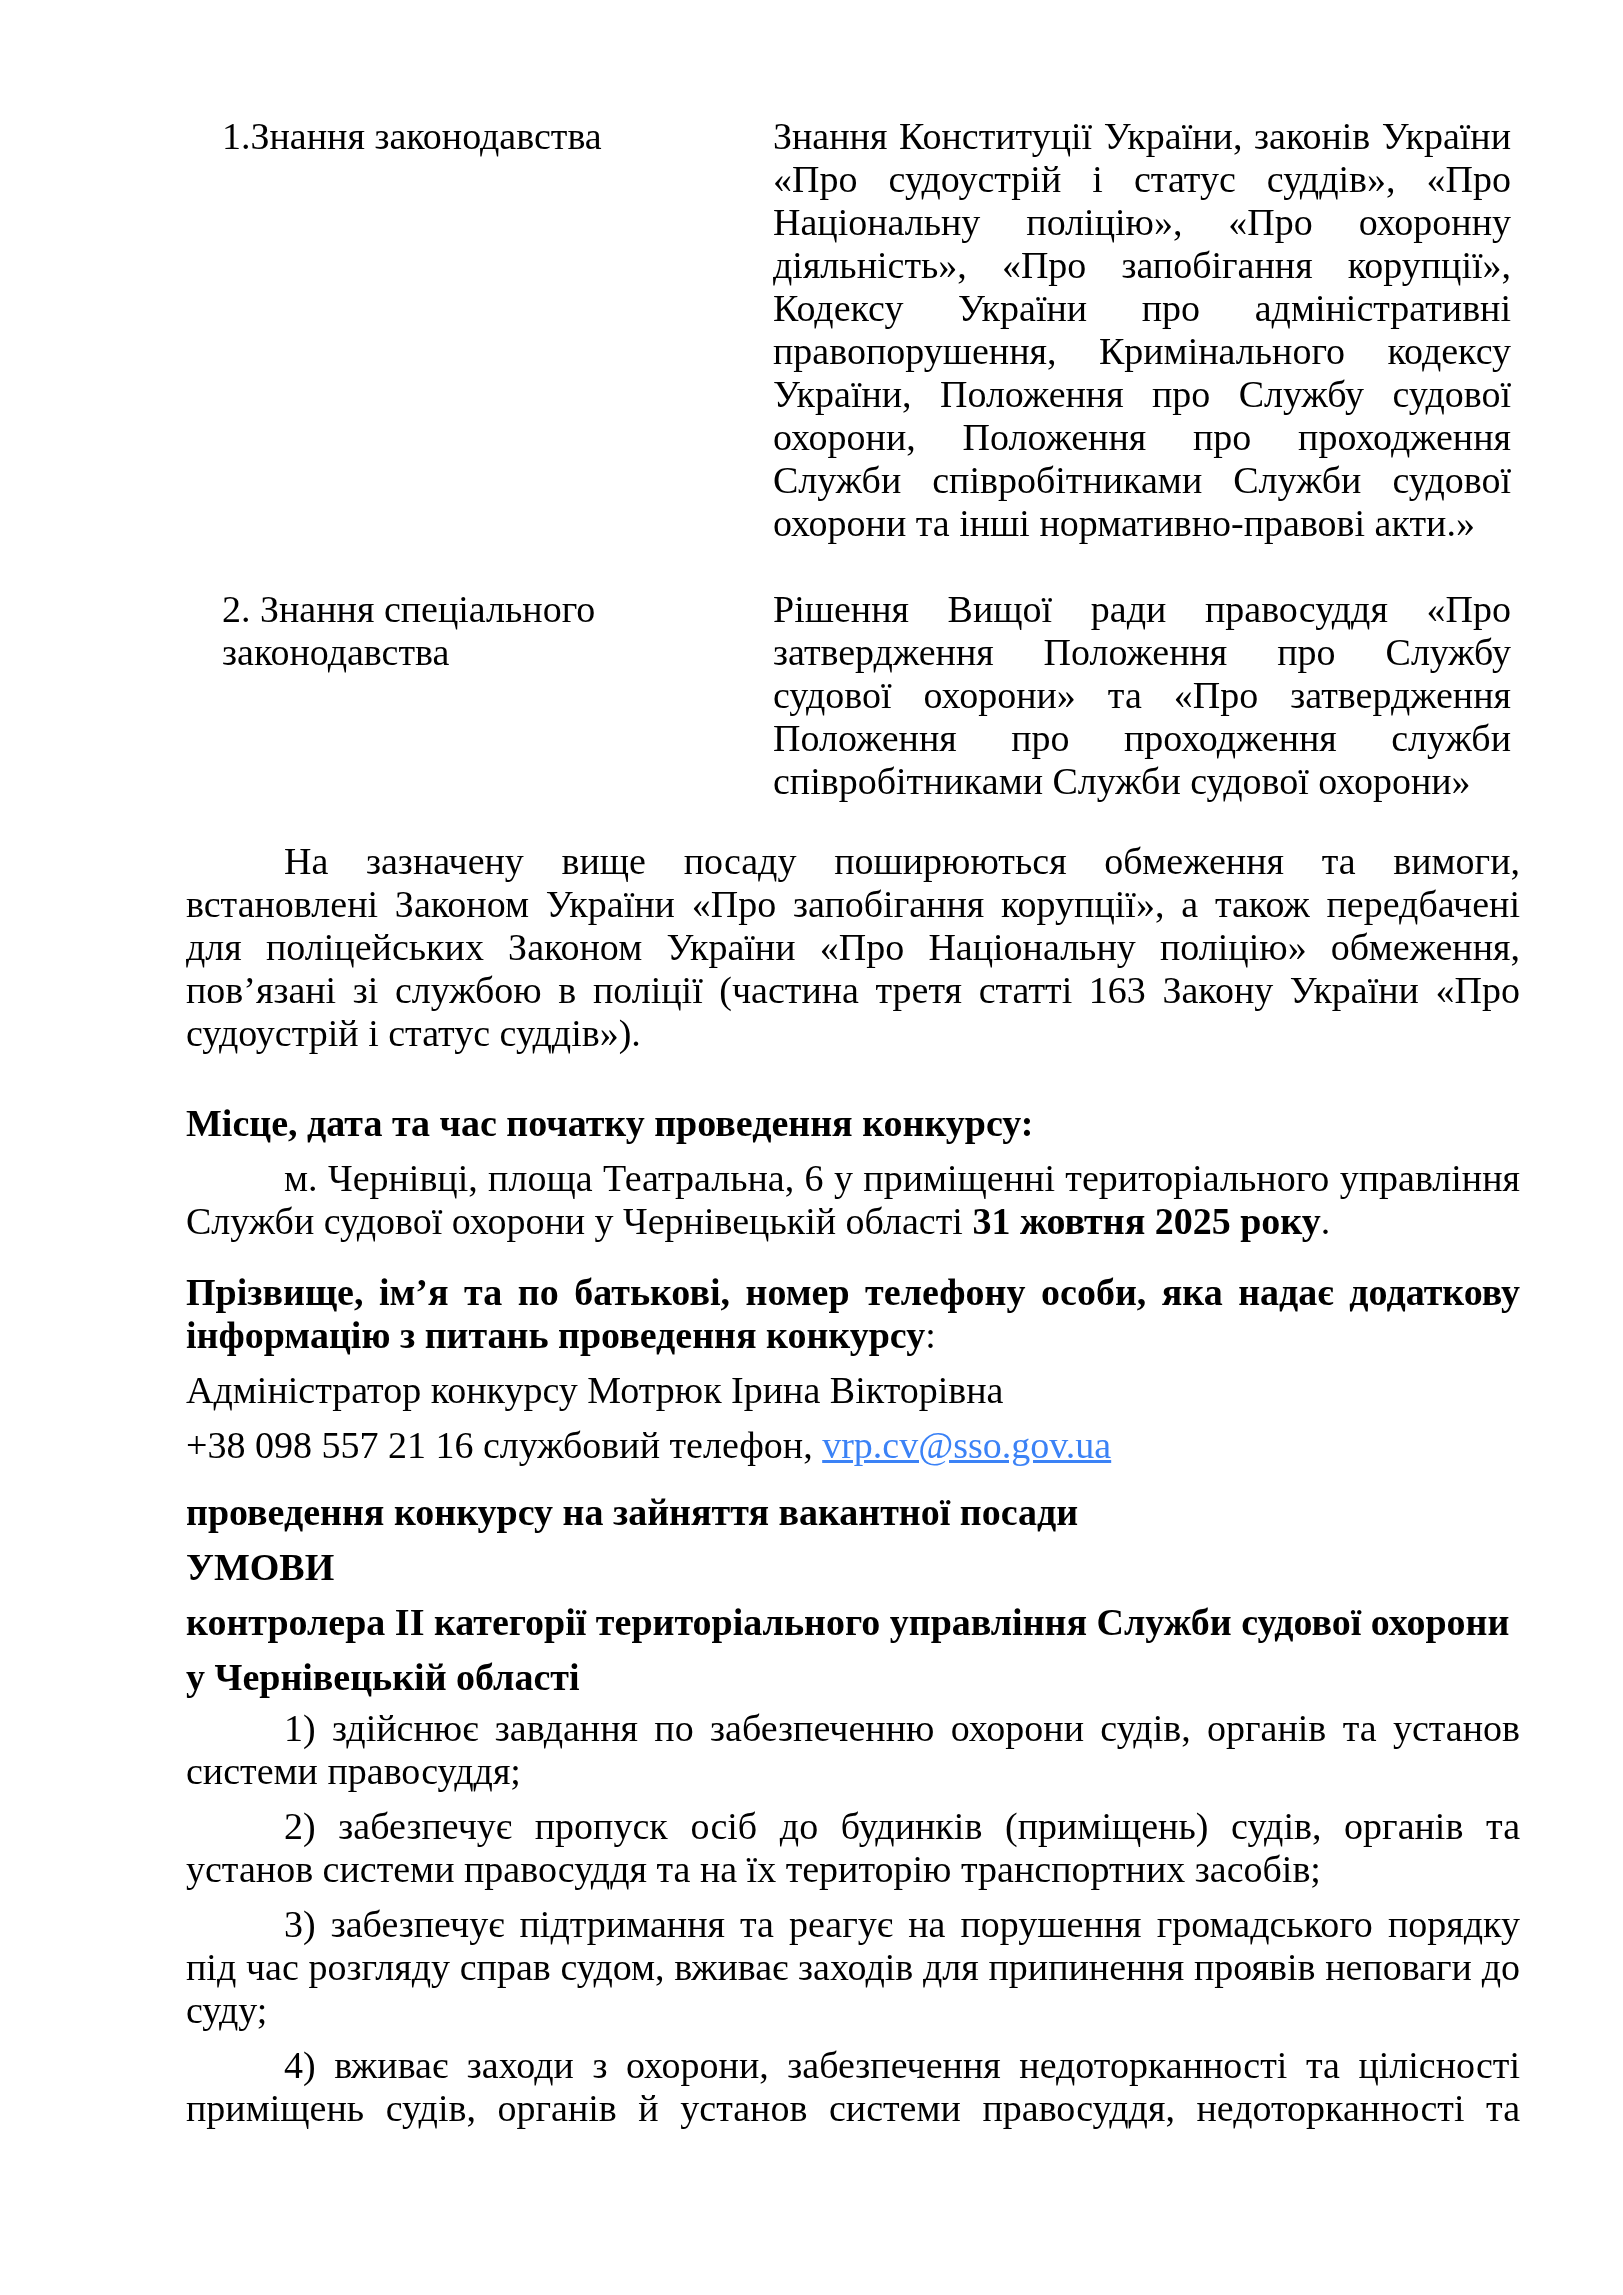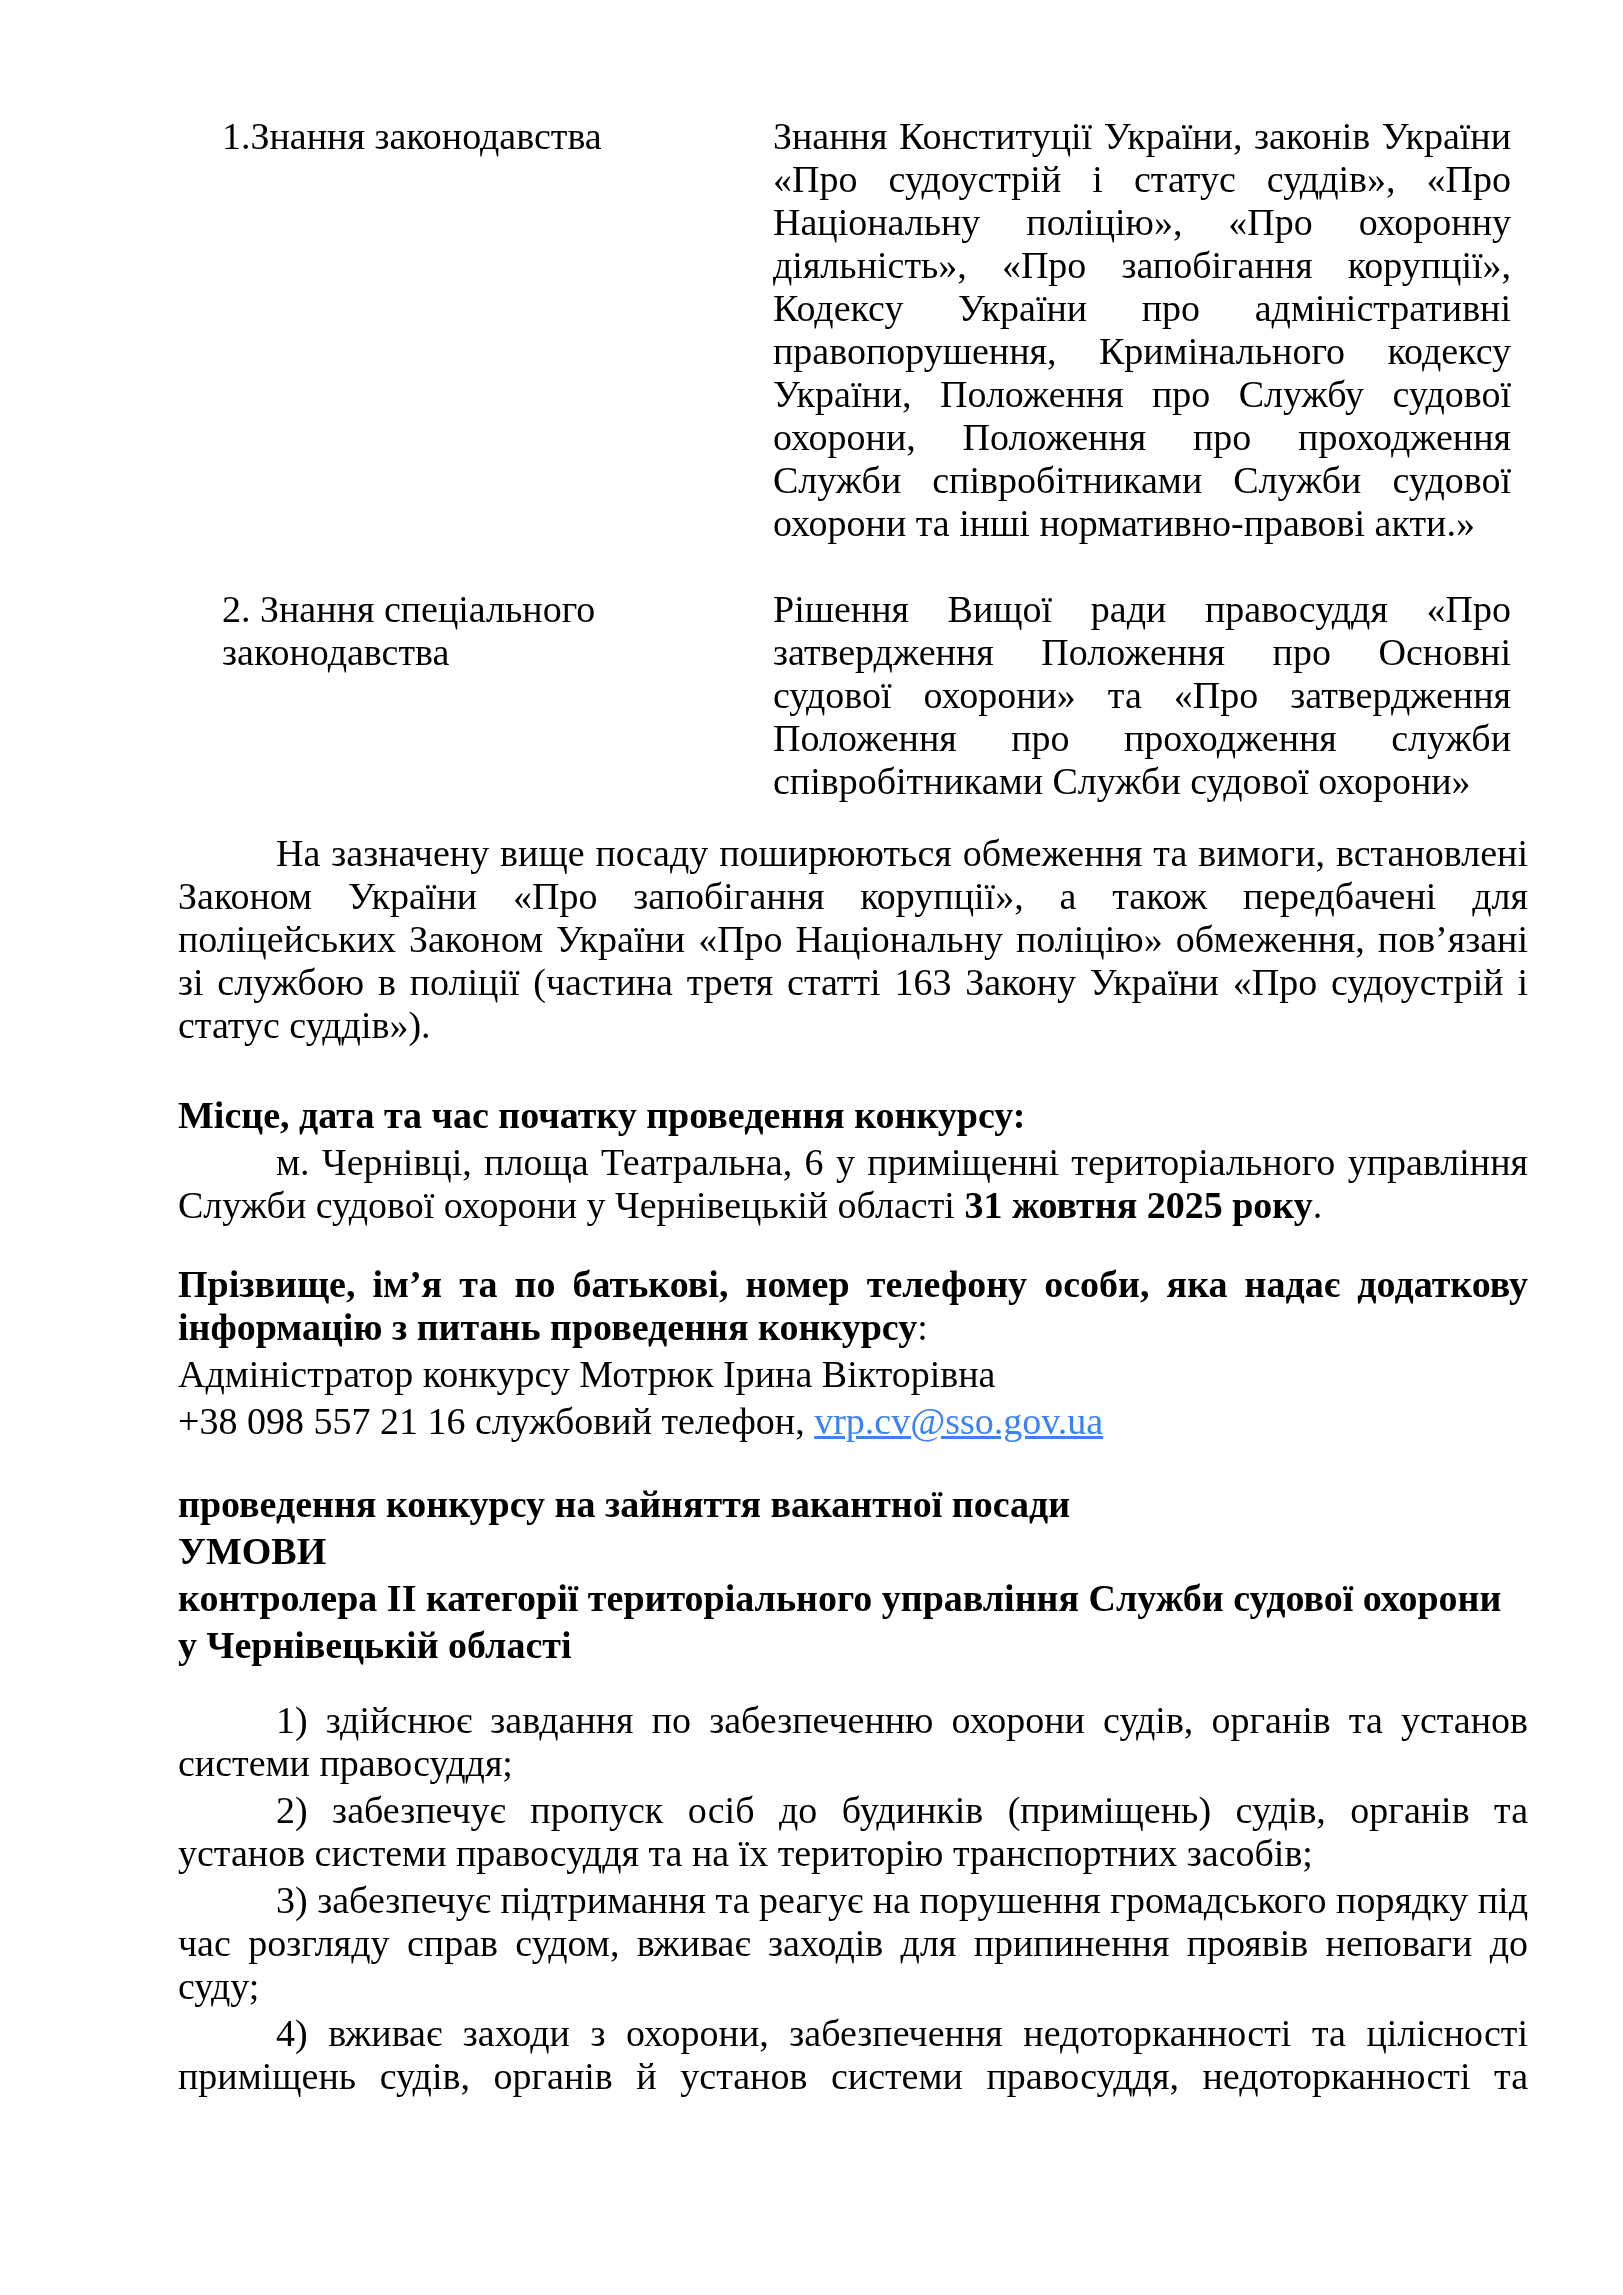--- a/index.html
+++ b/index.html
@@ -47,21 +47,21 @@
       text-align: justify;
       text-align-last: left;
     }
     
     .block {
       position: absolute;
       left: 174px;
       width: 1358px;
     }
     .para {
-      margin: 4px;
+      margin: 12px;
       text-indent: 98px;
       text-align: justify;
     }
     .center { text-indent: 0; }
     .bold { font-weight: bold; }
     .link {
       text-decoration: underline;
       color: #3b82f6;
       cursor: pointer;
     }
@@ -76,21 +76,21 @@
 
 <div class="page">
 
   <div class="req-table">
     <div class="req-row">
       <div class="req-label">1.Знання законодавства</div>
       <div class="req-desc">Знання Конституції України, законів України «Про судоустрій і статус суддів», «Про Національну поліцію», «Про охоронну діяльність», «Про запобігання корупції», Кодексу України про адміністративні правопорушення, Кримінального кодексу України, Положення про Службу судової охорони, Положення про проходження Служби співробітниками Служби судової охорони та інші нормативно-правові акти.»</div>
     </div>
     <div class="req-row">
       <div class="req-label">2. Знання спеціального законодавства</div>
-      <div class="req-desc">Рішення Вищої ради правосуддя «Про затвердження Положення про Основні судової охорони» та «Про затвердження Положення про проходження служби співробітниками Служби судової охорони»</div>
+      <div class="req-desc">Рішення Вищої ради правосуддя «Про затвердження Положення про Службу судової охорони» та «Про затвердження Положення про проходження служби співробітниками Служби судової охорони»</div>
     </div>
   </div>
 
   <div class="block restrictions">
     <p class="para">На зазначену вище посаду поширюються обмеження та вимоги, встановлені Законом України «Про запобігання корупції», а також передбачені для поліцейських Законом України «Про Національну поліцію» обмеження, пов’язані зі службою в поліції (частина третя статті 163 Закону України «Про судоустрій і статус суддів»).</p>
   </div>
 
   <div class="block venue">
     <p class="para center bold">Місце, дата та час початку проведення конкурсу:</p>
     <p class="para"><span>м. Чернівці, площа Театральна, 6 у приміщенні територіального управління Служби судової охорони у Чернівецькій області </span><span class="bold">31 жовтня 2025 року</span><span>.</span></p>

